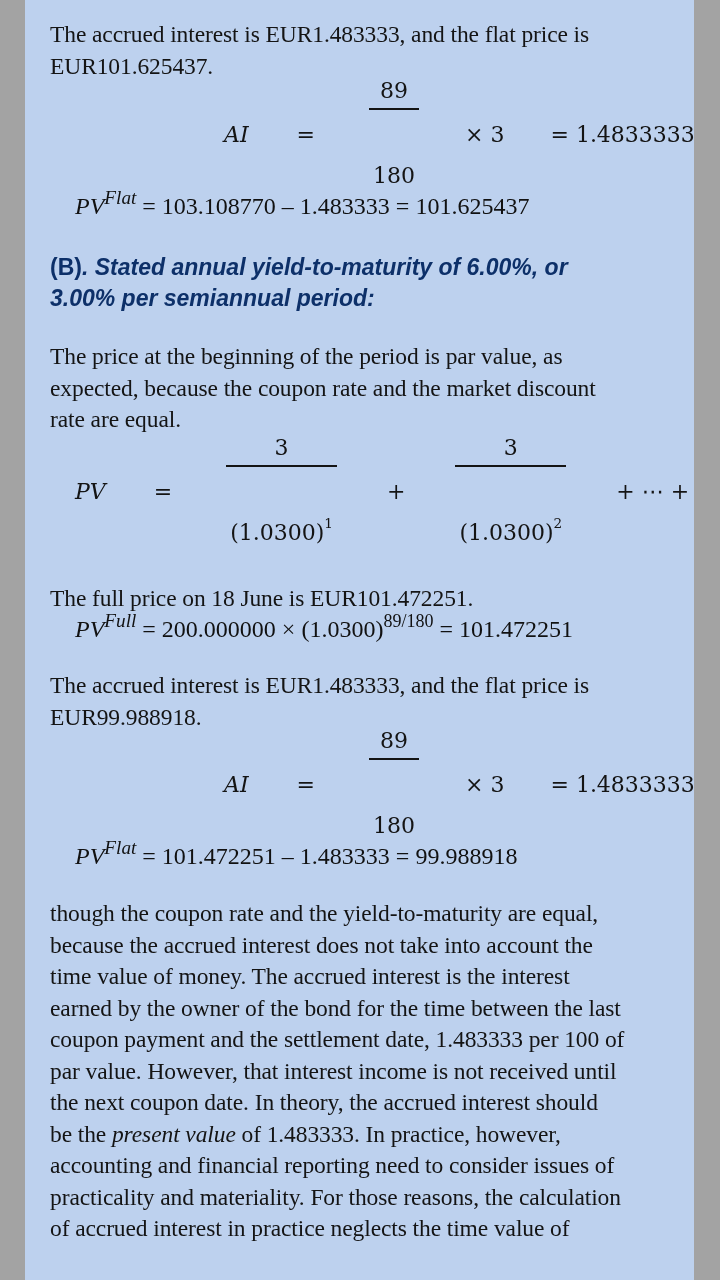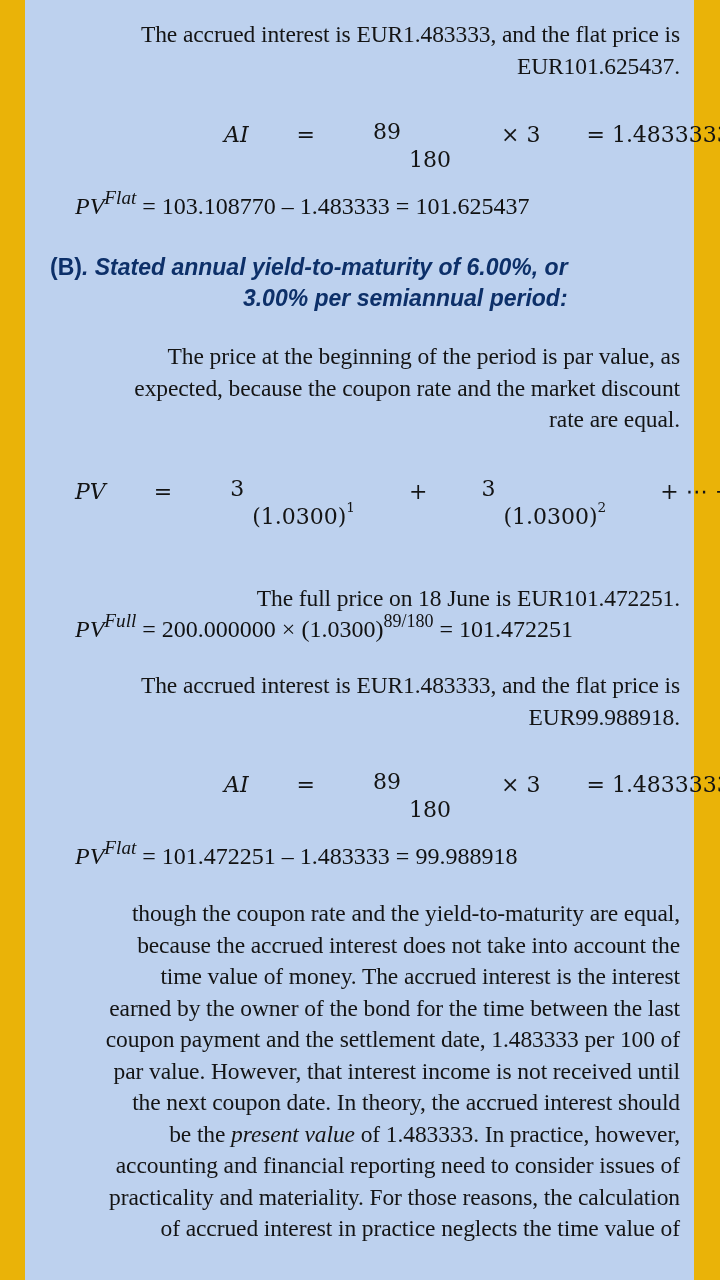--- a/index.html
+++ b/index.html
@@ -7,23 +7,22 @@
       padding: 0;
       background: #ffffff;
       width: 720px;
       height: 1280px;
       overflow: hidden;
     }
     .page {
       position: relative;
       width: 720px;
       height: 1280px;
-      background: #eab308;
+      background: #a3a3a3;
       overflow: hidden;
-      text-align: right;
     }
     .panel {
       position: absolute;
       left: 25px;
       top: 0;
       width: 669px;
       height: 1280px;
       background: #bdd1ee;
     }
     .abs {
@@ -66,21 +65,21 @@
       display: flex;
       align-items: center;
     }
     .lmath {
       font-family: "DejaVu Serif", "Liberation Serif", serif;
       font-size: 22px;
       gap: 40px;
     }
     .frac {
       display: inline-flex;
-      flex-direction: row;
+      flex-direction: column;
       align-items: center;
       margin: 0 6px;
       vertical-align: middle;
     }
     .frac .num {
       padding: 0 4px 4px 4px;
       line-height: 26px;
     }
     .frac .bar {
       height: 1.3px;

